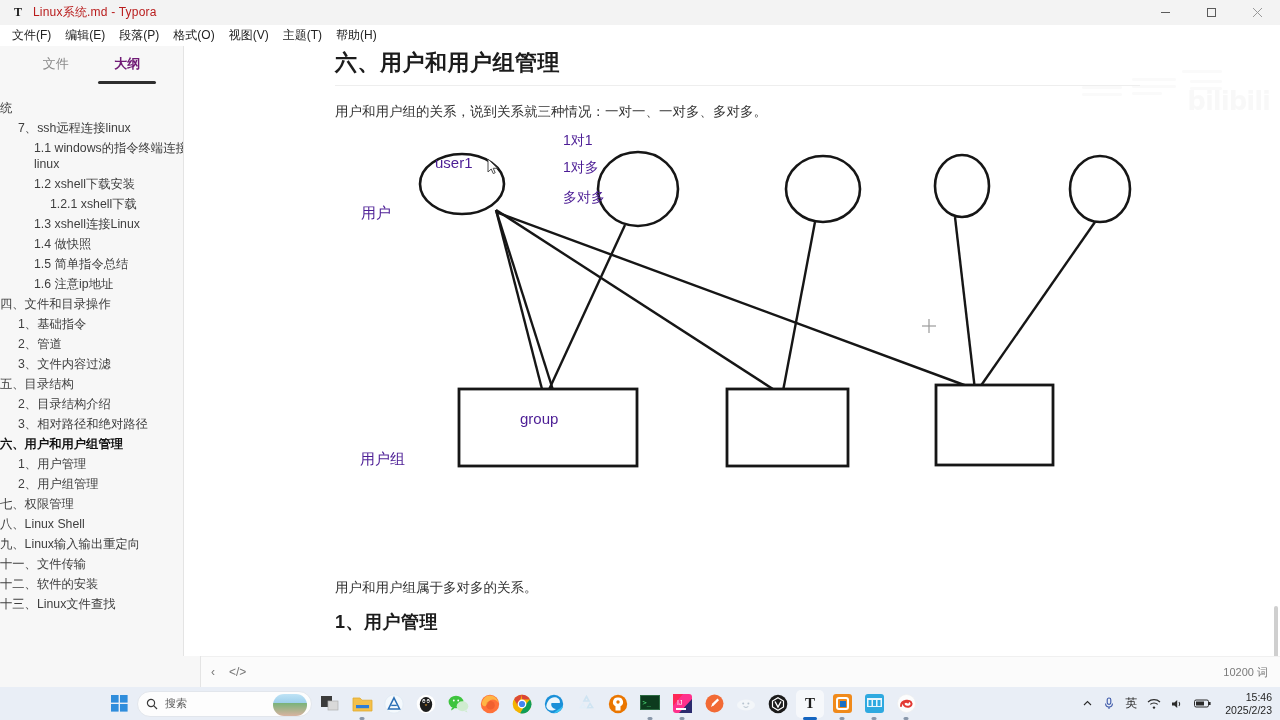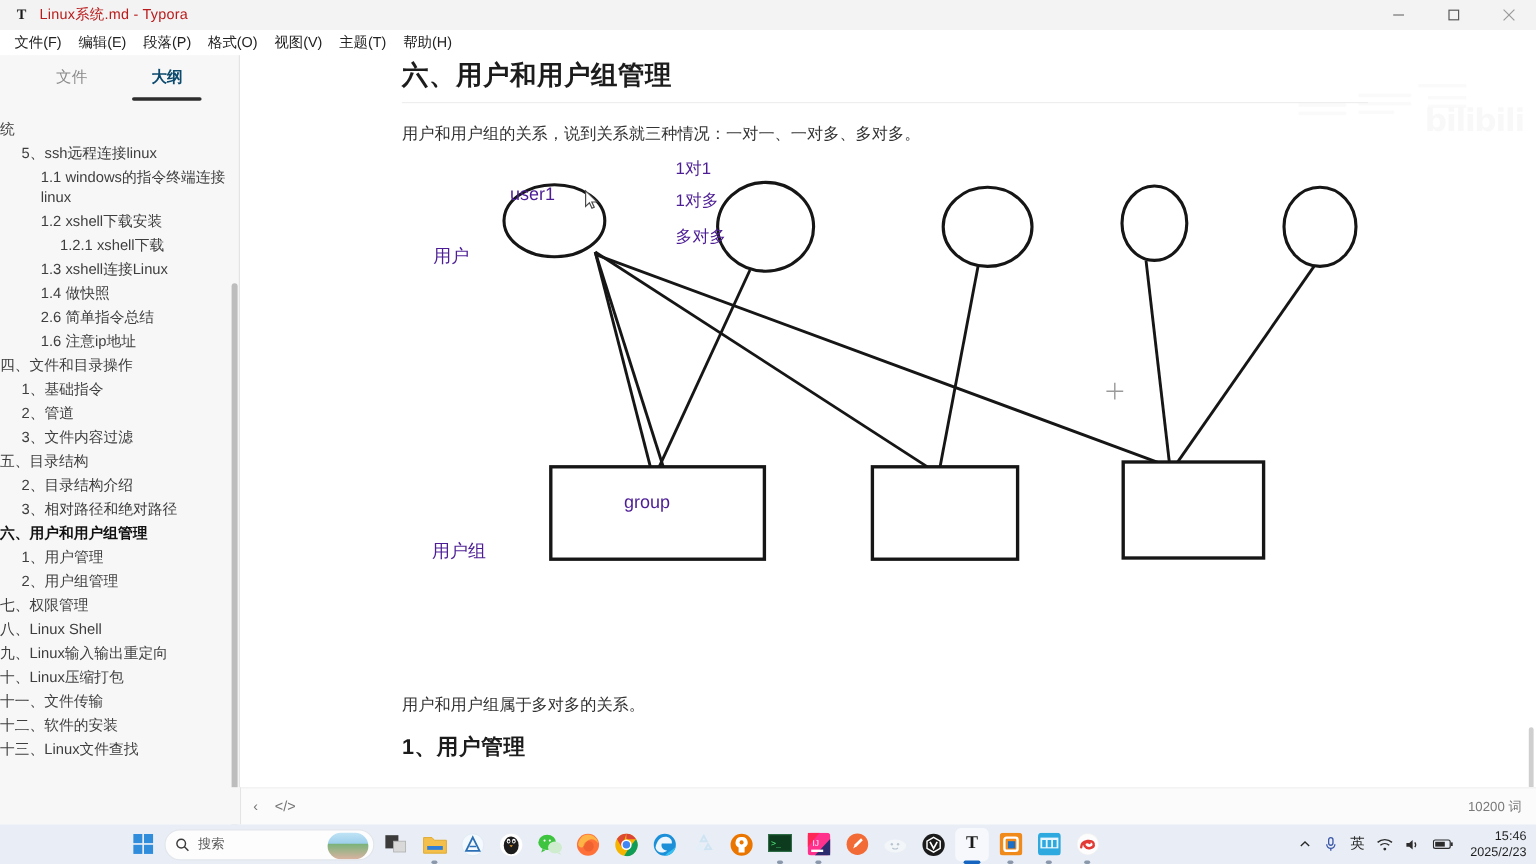--- a/index.html
+++ b/index.html
@@ -36,33 +36,33 @@
     position: absolute; top: 25px; left: 0; width: 1280px; height: 21px;
     background: #ffffff; display: flex; align-items: center; padding-left: 5px;
   }
   .menu-item {
     font-size: 12px; color: #222; padding: 2px 7px; line-height: 15px;
     white-space: nowrap;
   }
 
   
   .sidebar {
-    position: absolute; top: 46px; left: 0; width: 200px; height: 641px;
+    position: absolute; top: 46px; left: 0; width: 184px; height: 641px;
     background: #f7f7f7;
     border-right: 1px solid #e4e4e4;
     overflow: hidden;
   }
   .side-tabs {
     display: flex; height: 36px; align-items: center; justify-content: space-around;
     padding: 0 20px;
   }
   .side-tab {
     font-size: 13px; color: #8a8a8a; position: relative; padding: 4px 2px;
   }
-  .side-tab.active { color: #0c4a6e; font-weight: bold; }
+  .side-tab.active { color: #701a75; font-weight: bold; }
   .side-tab.active::after {
     content: ""; position: absolute; left: -14px; right: -14px; bottom: -7px;
     height: 3px; background: #2e2e2e; border-radius: 2px;
   }
   .outline {
     position: absolute; top: 52px; left: 0; width: 198px; bottom: 0;
     overflow: hidden;
   }
   .ol-item {
     font-size: 12.3px; color: #3e3e3e; line-height: 16px;
@@ -221,42 +221,41 @@
     <div class="menu-item">帮助(H)</div>
   </div>
 
   <div class="sidebar">
     <div class="side-tabs">
       <div class="side-tab">文件</div>
       <div class="side-tab active">大纲</div>
     </div>
     <div class="outline" id="outline-list">
         <div class="ol-item lvl0">统</div>
-        <div class="ol-item lvl1">5、ssh远程连接linux</div>
+        <div class="ol-item lvl1">7、ssh远程连接linux</div>
         <div class="ol-item lvl2">1.1 windows的指令终端连接linux</div>
         <div class="ol-item lvl2">1.2 xshell下载安装</div>
         <div class="ol-item lvl3">1.2.1 xshell下载</div>
         <div class="ol-item lvl2">1.3 xshell连接Linux</div>
         <div class="ol-item lvl2">1.4 做快照</div>
-        <div class="ol-item lvl2">2.6 简单指令总结</div>
+        <div class="ol-item lvl2">1.5 简单指令总结</div>
         <div class="ol-item lvl2">1.6 注意ip地址</div>
         <div class="ol-item lvl0">四、文件和目录操作</div>
         <div class="ol-item lvl1">1、基础指令</div>
         <div class="ol-item lvl1">2、管道</div>
         <div class="ol-item lvl1">3、文件内容过滤</div>
         <div class="ol-item lvl0">五、目录结构</div>
         <div class="ol-item lvl1">2、目录结构介绍</div>
         <div class="ol-item lvl1">3、相对路径和绝对路径</div>
         <div class="ol-item lvl0 current">六、用户和用户组管理</div>
         <div class="ol-item lvl1">1、用户管理</div>
         <div class="ol-item lvl1">2、用户组管理</div>
         <div class="ol-item lvl0">七、权限管理</div>
         <div class="ol-item lvl0">八、Linux Shell</div>
         <div class="ol-item lvl0">九、Linux输入输出重定向</div>
-        <div class="ol-item lvl0">十、Linux压缩打包</div>
         <div class="ol-item lvl0">十一、文件传输</div>
         <div class="ol-item lvl0">十二、软件的安装</div>
         <div class="ol-item lvl0">十三、Linux文件查找</div>
       </div>
     <div class="side-scroll"></div>
   </div>
 
   <div class="content">
 
     <div class="watermark">
@@ -291,21 +290,21 @@
             <line x1="290" y1="93" x2="212" y2="262" stroke="#161616" stroke-width="2.4"></line>
             <line x1="480" y1="90" x2="448" y2="259" stroke="#161616" stroke-width="2.4"></line>
             <line x1="620" y1="85" x2="640" y2="258" stroke="#161616" stroke-width="2.4"></line>
             <line x1="760" y1="90" x2="645" y2="255" stroke="#161616" stroke-width="2.4"></line>
             <rect x="124" y="257" width="178" height="77" fill="#ffffff" stroke="#161616" stroke-width="2.8"></rect>
             <rect x="392" y="257" width="121" height="77" fill="#ffffff" stroke="#161616" stroke-width="2.8"></rect>
             <rect x="601" y="253" width="117" height="80" fill="#ffffff" stroke="#161616" stroke-width="2.8"></rect>
           </svg>
 
         <span class="dlabel" style="left:26px; top:72px;">用户</span>
-        <span class="dlabel" style="left:90px; top:22px;">user1</span>
+        <span class="dlabel" style="left:100px; top:22px;">user1</span>
         <span class="dlabel" style="left:185px; top:278px;">group</span>
         <span class="dlabel" style="left:25px; top:318px;">用户组</span>
 
         <span class="dlabel small" style="left:228px; top:0px;">1对1</span>
         <span class="dlabel small" style="left:228px; top:27px;">1对多</span>
         <span class="dlabel small" style="left:228px; top:57px;">多对多</span>
 
         <svg class="cursor" style="left:152px; top:26px;" width="12" height="18" viewBox="0 0 12 18">
           <path d="M1,1 L1,14 L4.2,11 L6.3,15.6 L8.2,14.7 L6.2,10.3 L10.5,10.2 Z" fill="#ffffff" stroke="#4a4a4a" stroke-width="1"></path>
         </svg>

